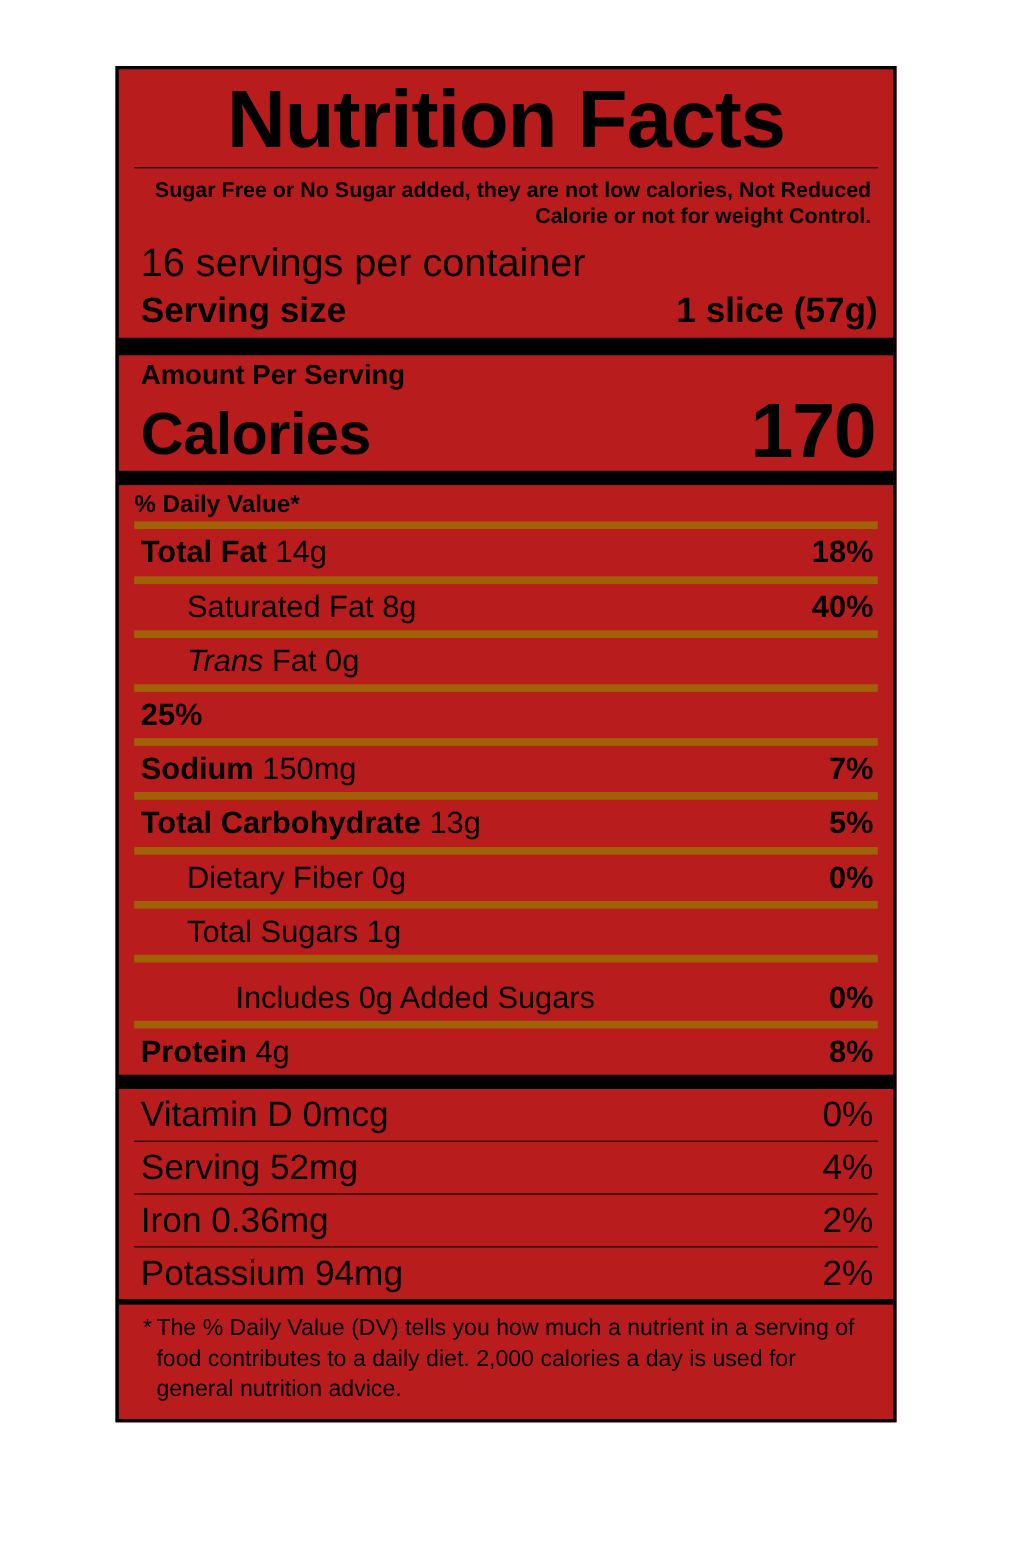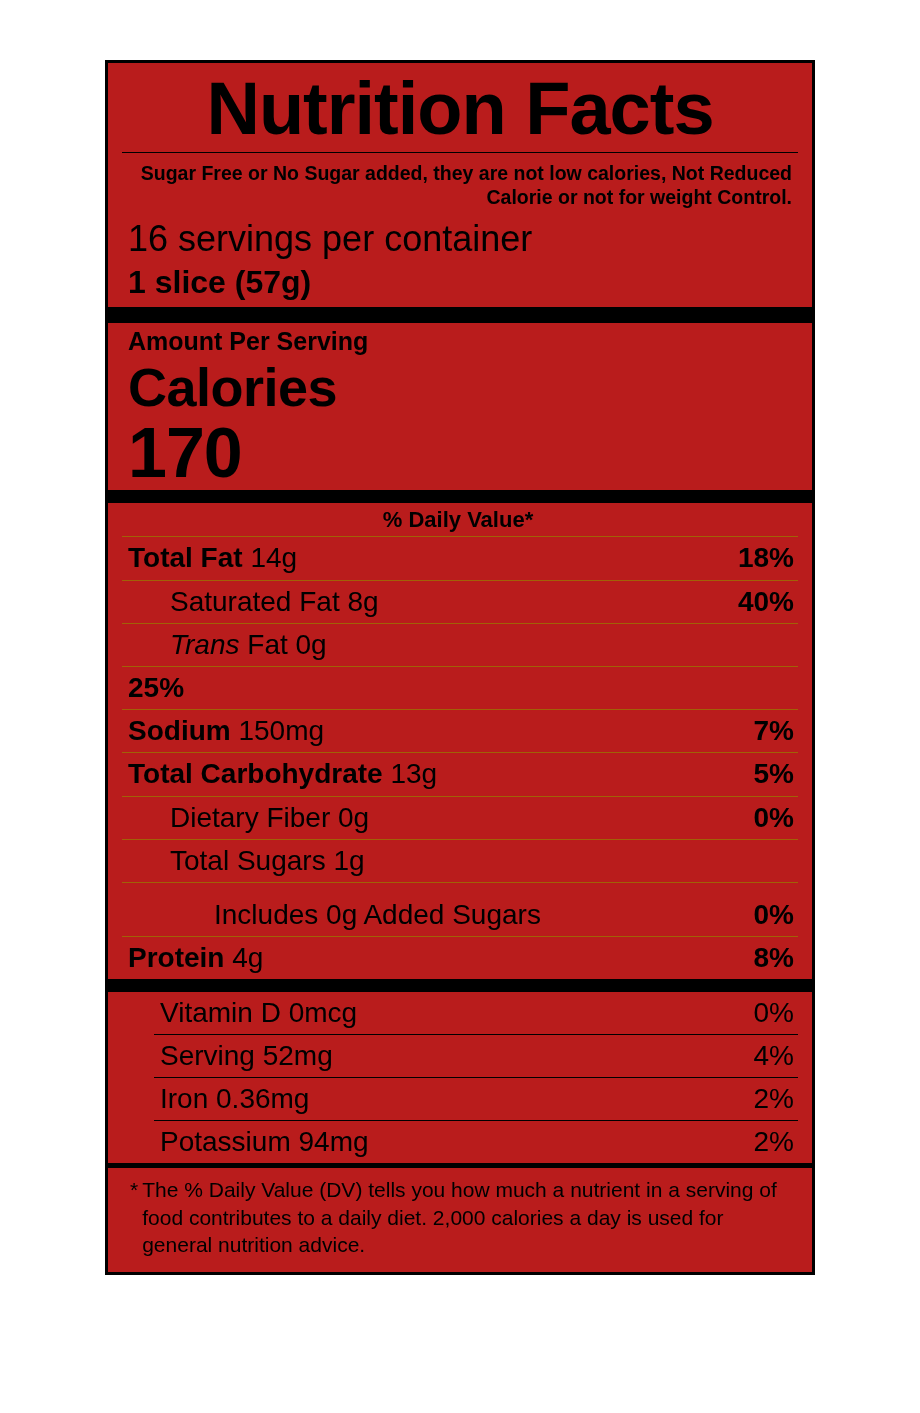--- a/index.html
+++ b/index.html
@@ -84,68 +84,66 @@
 
   .amount {
     font-size: 25px;
     font-weight: 700;
     padding: 4px 0 0 6px;
   }
 
   .cal-row {
     display: flex;
     justify-content: space-between;
-    align-items: flex-start;
+    align-items: flex-end;
     padding: 0 2px 2px 6px;
-    flex-direction: column;
   }
   .cal-label {
     font-size: 54px;
     font-weight: 700;
     letter-spacing: -0.5px;
   }
   .cal-value {
     font-size: 70px;
     font-weight: 700;
     letter-spacing: -1px;
     line-height: 1;
   }
 
   .dv-header {
-    text-align: center;
+    text-align: left;
     font-size: 22px;
     font-weight: 700;
     padding: 4px 4px 3px 0;
   }
 
   .nrow {
     display: flex;
     justify-content: space-between;
     align-items: baseline;
     font-size: 28px;
     padding: 5px 4px 5px 6px;
-    border-top: 1px solid #a16207;
+    border-top: 7px solid #a16207;
     line-height: 1.15;
     gap: 33px;
   }
   .nrow .name { white-space: nowrap; }
   .nrow .pct { font-weight: 700; white-space: nowrap; }
   .b { font-weight: 700; }
   .i { font-style: italic; }
   .ind1 { padding-left: 42px; }
   .ind2 { padding-left: 86px; margin-top: 11px; }
 
   .vrow {
     display: flex;
     justify-content: space-between;
     align-items: flex-start;
-    font-size: 28px;
+    font-size: 32px;
     padding: 5px 4px 5px 6px;
     border-top: 1px solid #000;
-    margin-left: 32px;
   }
   .vrow.no-top { border-top: none; }
 
   .footnote {
     font-size: 21px;
     line-height: 1.3;
     padding: 8px 10px 14px 8px;
     display: flex;
   }
   .footnote .star {
@@ -156,20 +154,21 @@
 <body>
 
 <div class="label-wrap">
 
   <div class="pad">
     <div class="title">Nutrition Facts</div>
     <div class="rule-thin"></div>
     <div class="note">Sugar Free or No Sugar added, they are not low calories, Not Reduced Calorie or not for weight Control.</div>
     <div class="servings">16 servings per container</div>
     <div class="serving-row">
+      <span>Serving size</span>
       <span>1 slice (57g)</span>
     </div>
   </div>
 
   <div class="rule-thick"></div>
 
   <div class="pad">
     <div class="amount">Amount Per Serving</div>
     <div class="cal-row">
       <span class="cal-label">Calories</span>

